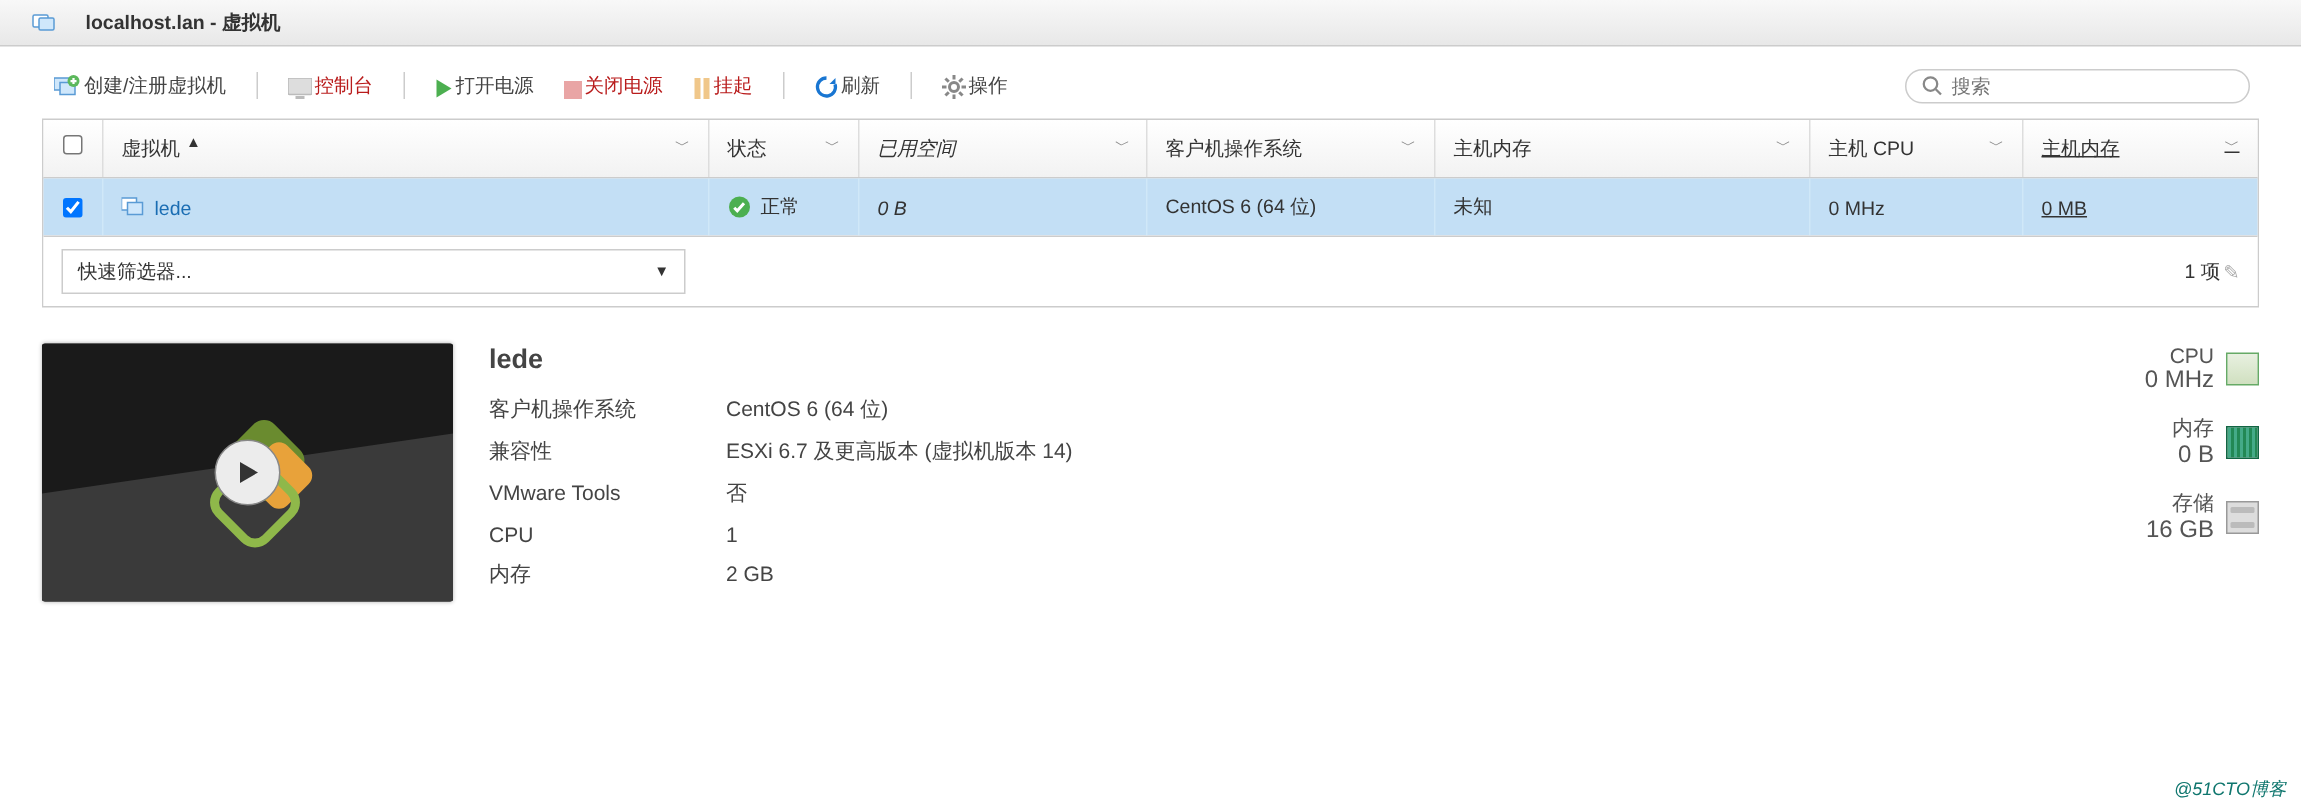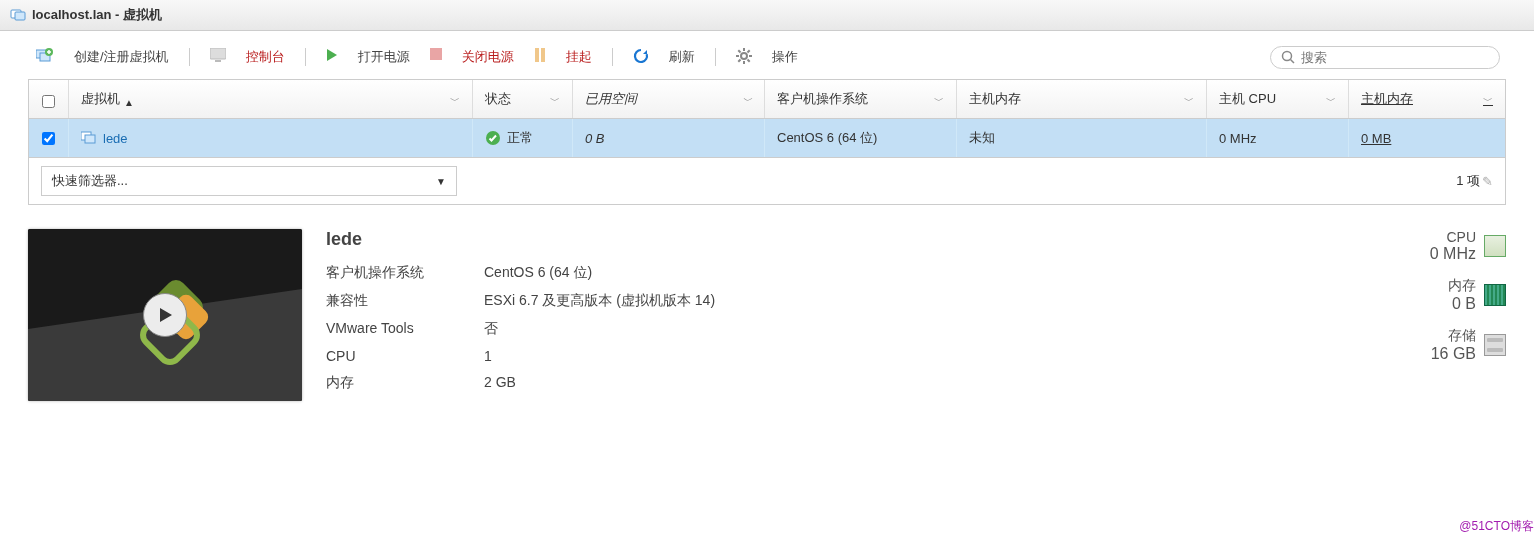--- a/index.html
+++ b/index.html
@@ -1,37 +1,37 @@
 <!DOCTYPE html>
 <html><head>
 <meta charset="utf-8">
 <style>
   * { box-sizing: border-box; margin: 0; padding: 0; }
   body { font-family: Arial, "Microsoft YaHei", sans-serif; font-size: 13px; color: #333; background: #fff; }
   
   .header-bar {
     background: linear-gradient(#f8f8f8, #e8e8e8);
     border-bottom: 1px solid #ccc;
-    padding: 6px 10px;
-    display: flex;
-    align-items: center;
-    gap: 6px;
+    padding: 6px 21px;
+    display: flex;
+    align-items: center;
+    gap: 20px;
   }
   .header-bar .title { font-weight: bold; color: #333; }
   
   .toolbar {
     display: flex;
     align-items: center;
     padding: 14px 28px 10px;
     gap: 4px;
   }
   .toolbar-btn {
     display: flex;
-    align-items: flex-start;
-    gap: 20px;
+    align-items: flex-end;
+    gap: 2px;
     padding: 3px 8px;
     cursor: pointer;
     color: #444;
   }
   .toolbar-btn.disabled { color: #b91c1c; }
   .toolbar-sep {
     width: 1px; height: 18px; background: #ccc; margin: 0 8px;
   }
   .search-box {
     margin-left: auto;
@@ -54,21 +54,21 @@
   }
   .grid-header {
     display: flex;
     background: linear-gradient(#fff, #f2f2f2);
     border-bottom: 1px solid #ccc;
   }
   .grid-header .cell {
     padding: 10px 12px;
     border-right: 1px solid #ddd;
     display: flex;
-    align-items: flex-end;
+    align-items: flex-start;
     gap: 4px;
     position: relative;
   }
   .grid-header .cell .dd-arrow {
     margin-left: auto;
     color: #888;
     font-size: 10px;
   }
   .grid-row {
     display: flex;
@@ -158,21 +158,21 @@
   .stat-icon {
     width: 22px; height: 22px; border:1px solid #aaa;
   }
   .chip-cpu { background: linear-gradient(#e8f0e0, #d0e0c0); border:1px solid #6a6;}
   .chip-mem { background: repeating-linear-gradient(90deg,#4a8,#4a8 2px,#285 2px,#285 4px); border:1px solid #164;}
   .chip-disk { background: #ddd; border:1px solid #999; position:relative;}
   .chip-disk:before, .chip-disk:after { content:""; position:absolute; left:2px; right:2px; height:4px; background:#bbb; border-radius:1px;}
   .chip-disk:before { top:3px;} .chip-disk:after { bottom:3px;}
   
   .watermark {
-    position: fixed; right: 0; bottom: 2px; font-size: 12px; color: #a21caf; 
+    position: fixed; right: 10px; bottom: 2px; font-size: 12px; color: #0f766e; font-style: italic;
   }
   
   .icon { display:inline-flex; }
   .sort-arrow { font-size:10px;}
   .vm-link { color:#1a6db3; }
   .pencil-icon { color:#aaa; font-size:13px;}
 </style>
 </head>
 <body>
 

